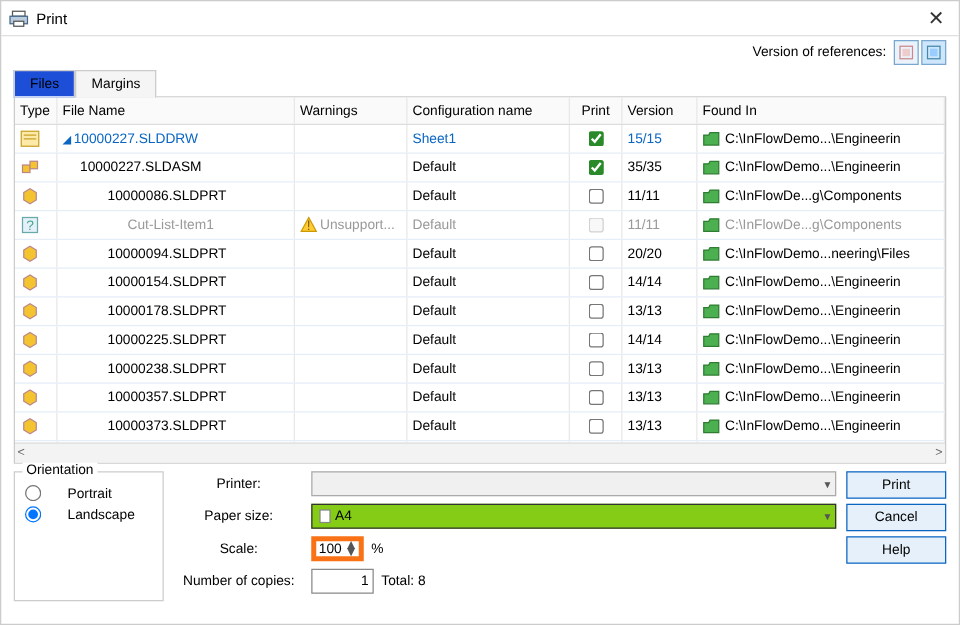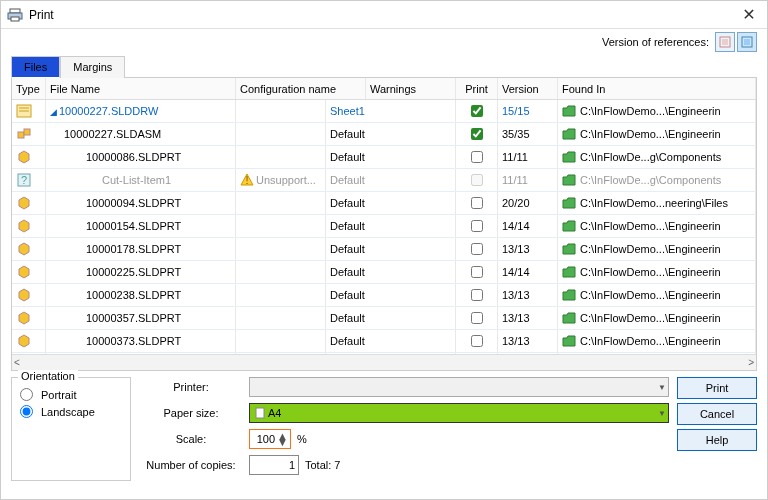--- a/index.html
+++ b/index.html
@@ -24,30 +24,30 @@
 .row .cell { height:100%; }
 .link { color:#0a66c2; }
 .fileico { width:16px; height:16px; display:inline-block; }
 .foldico { width:14px; height:14px; display:inline-block; margin-right:4px; flex-shrink:0; }
 .warnico { width:14px; height:14px; display:inline-block; margin-right:2px; }
 .hsbar { height:16px; border-top:1px solid #ddd; background:#f3f3f3; display:flex; align-items:center; justify-content:space-between; padding:0 2px; flex-shrink:0; }
 .hsbar span { font-size:10px; color:#666; cursor:pointer; }
 .bottom { display:flex; padding:6px 10px 10px 10px; gap:8px; }
 .orient { border:1px solid #ccc; padding:6px 8px 10px 8px; position:relative; width:120px; }
 .orient .leg { position:absolute; top:-8px; left:6px; background:#fff; padding:0 3px; }
-.radio { display:flex; align-items:flex-end; margin-top:4px; gap:8px; }
+.radio { display:flex; align-items:flex-end; margin-top:4px; gap:21px; }
 .radio input { margin:0; }
 .midcol { flex:1; }
 .frow { display:flex; align-items:center; margin-bottom:6px; }
 .flbl { width:110px; text-align:center; padding-right:6px; }
 .combo { flex:1; height:20px; border:1px solid #333; background:#84cc16; display:flex; align-items:center; padding:0 4px; position:relative; }
 .combo.dis { background:#f0f0f0; border-color:#aaa; }
 .combo .carrow { position:absolute; right:2px; font-size:8px; color:#555; }
 .numinp { width:50px; height:20px; border:1px solid #888; text-align:right; padding:0 3px; }
-.spin { width:42px; height:20px; border:1px solid #f97316; display:flex; align-items:center; padding:0 2px; }
+.spin { width:42px; height:20px; border:4px solid #f97316; display:flex; align-items:center; padding:0 2px; }
 .spin .sv { flex:1; text-align:right; padding-right:2px; }
 .spin .arrs { display:flex; flex-direction:column; font-size:6px; line-height:6px; color:#555; }
 .btncol { width:80px; display:flex; flex-direction:column; gap:4px; }
 .btn { height:22px; border:1px solid #0a66c2; background:#e6f0fa; display:flex; align-items:center; justify-content:center; cursor:pointer; }
 input[type=checkbox]{ width:12px; height:12px; cursor:pointer; margin:0; }
 input[type=checkbox]:checked{ accent-color:#2a8a2a; }
 .indent1{padding-left:14px;} .indent2{padding-left:36px;} .indent3{padding-left:52px;}
 .pgico{width:12px;height:12px;display:inline-block;margin-right:2px;}
 </style>
 </head>
@@ -83,22 +83,22 @@
 
 <div class="tabs">
   <div class="tab active">Files</div>
   <div class="tab">Margins</div>
 </div>
 
 <div class="tablewrap">
   <div class="gridhead">
     <div class="col col-type">Type</div>
     <div class="col col-name">File Name</div>
+    <div class="col col-warn">Warnings</div>
     <div class="col col-cfg">Configuration name</div>
-    <div class="col col-warn">Warnings</div>
     <div class="col col-print">Print</div>
     <div class="col col-ver">Version</div>
     <div class="col col-found">Found In</div>
   </div>
   <div class="gridbody" id="gridbody">
       <div class="row">
         <div class="cell col-type">
           <span class="fileico"><svg viewBox="0 0 16 16">
               <rect x="1" y="2" width="14" height="12" fill="#fde9a8" stroke="#c9a227"></rect>
               <line x1="3" y1="5" x2="13" y2="5" stroke="#c9a227"></line>
@@ -399,21 +399,21 @@
           <span class="arrs">
             <span>▲</span>
             <span>▼</span>
           </span>
         </div>
       <span style="margin-left:6px">%</span>
     </div>
     <div class="frow">
       <div class="flbl">Number of copies:</div>
       <input class="numinp" value="1" style="">
-      <span style="margin-left:6px">Total: 7</span>
+      <span style="margin-left:6px">Total: 8</span>
     </div>
   </div>
   <div class="btncol">
     <div class="btn">Print</div>
     <div class="btn">Cancel</div>
     <div class="btn">Help</div>
   </div>
 </div>
 
 </body></html>

